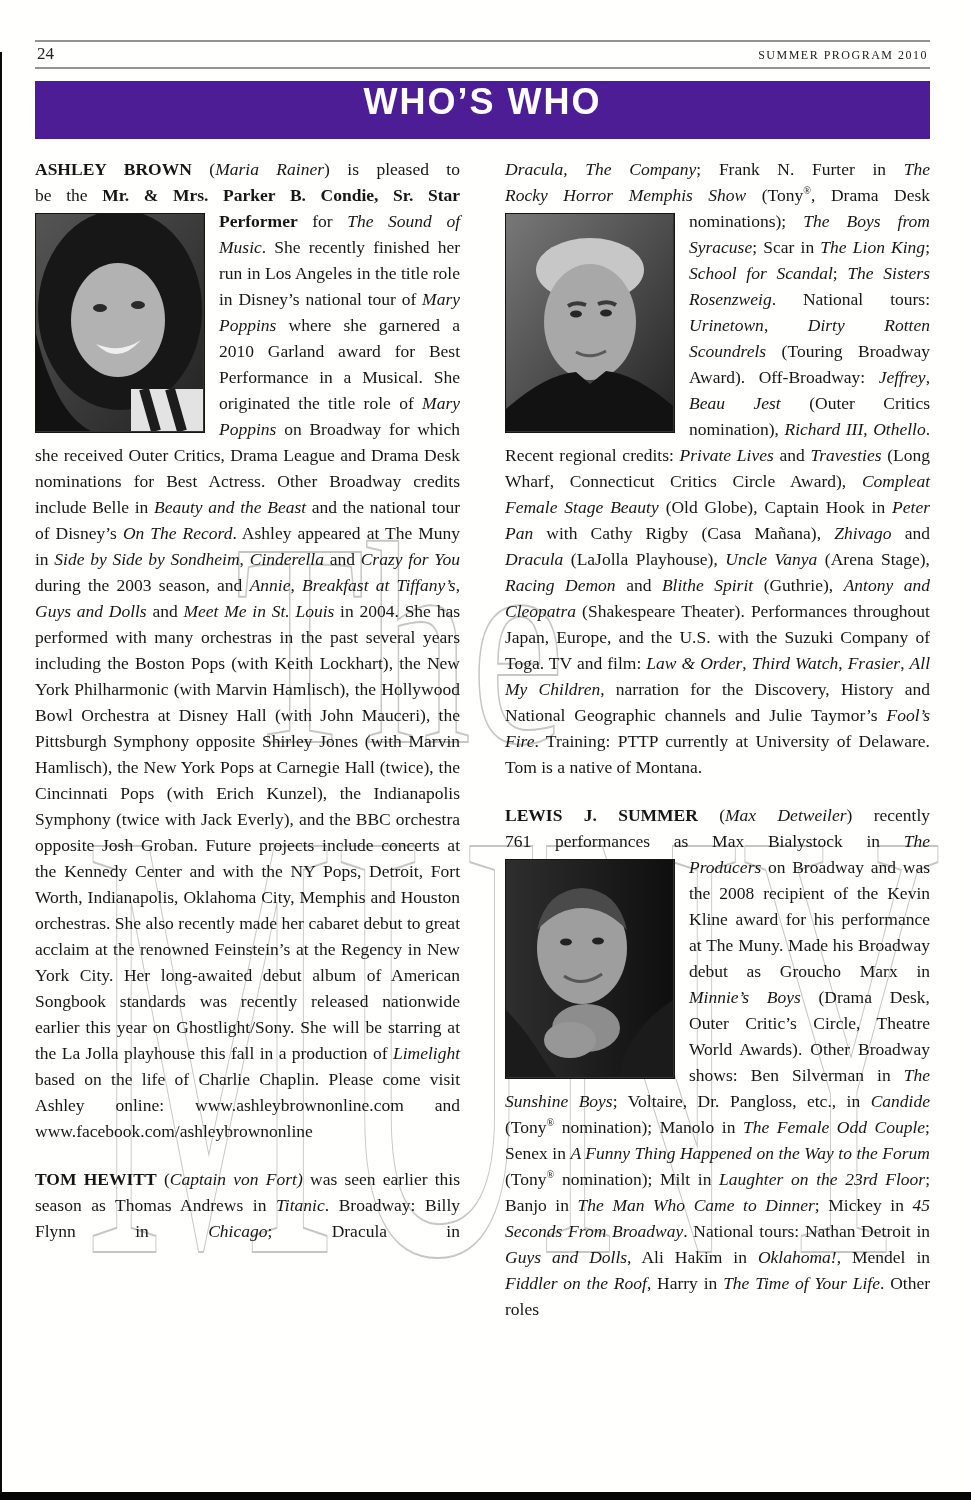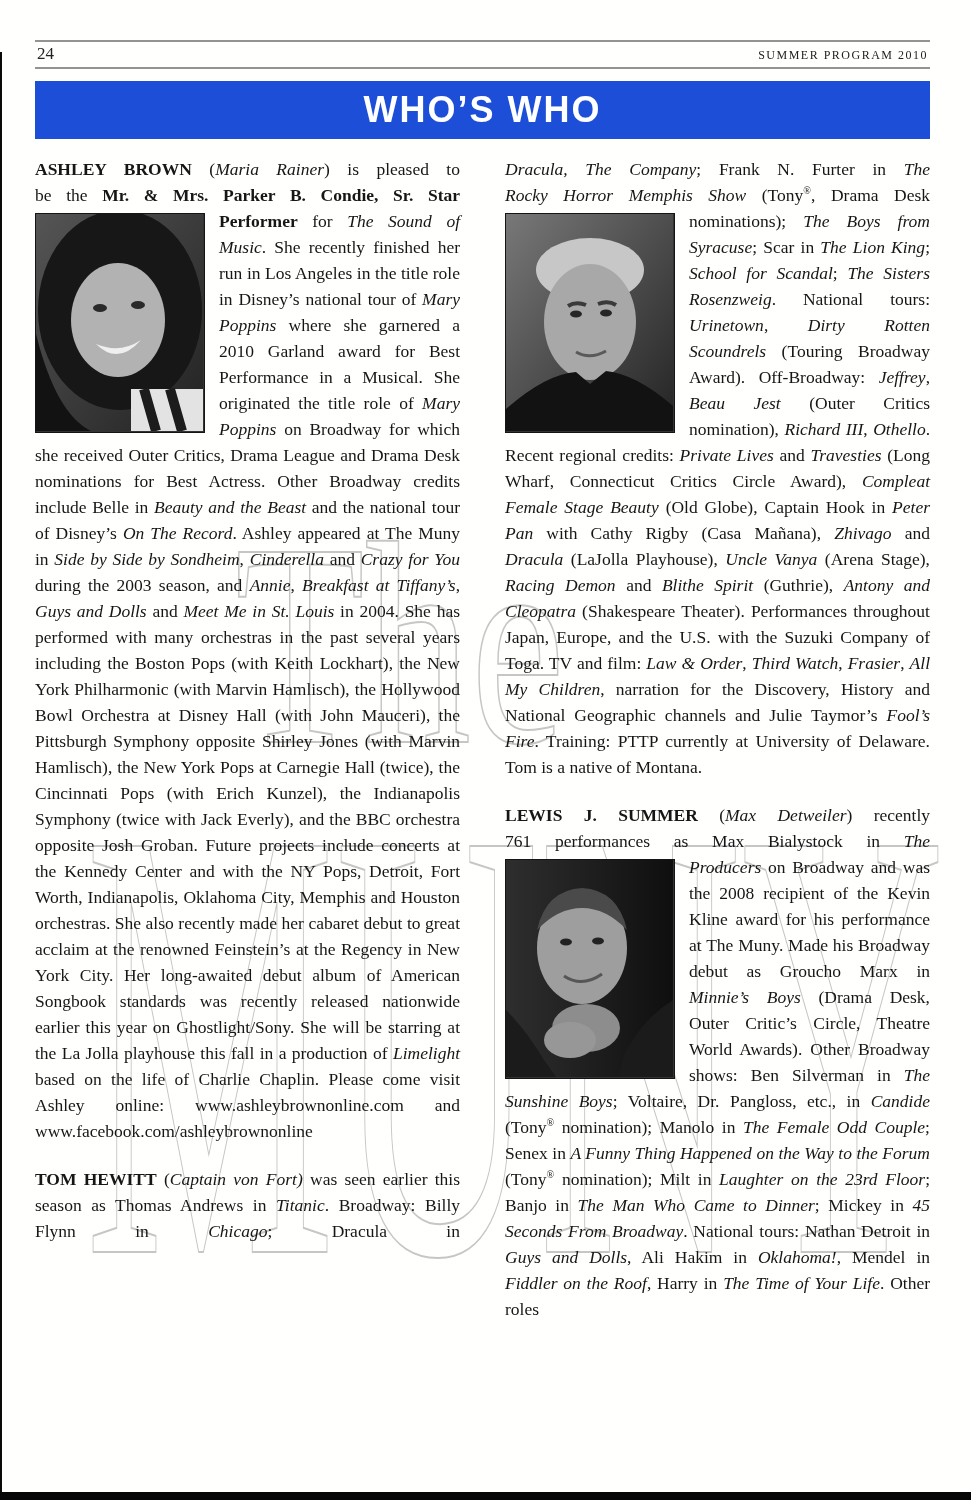--- a/index.html
+++ b/index.html
@@ -13,22 +13,22 @@
   .content{position:relative;z-index:1;}
   .rule{height:2px;background:#939393;margin:0 41px 0 35px;}
   .rule.top{margin-top:40px;}
   .header-row{
     display:flex;justify-content:space-between;align-items:baseline;
     margin:0 41px 0 35px;padding:2px 2px 3px 2px;
   }
   .page-num{font-size:17px;color:#222;}
   .header-title{font-size:12px;letter-spacing:1.5px;color:#222;}
   .banner{
-    margin:12px 41px 0 35px;height:58px;background:#1d4ed8;
-    display:flex;align-items:center;justify-content:center;
+    margin:12px 41px 0 35px;height:58px;background:#4c1d95;
+    display:flex;align-items:flex-start;justify-content:center;
   }
   .banner span{
     font-family:"Liberation Sans","DejaVu Sans",sans-serif;
     font-weight:bold;font-size:36px;letter-spacing:2px;color:#ffffff;
   }
   .columns{
     display:flex;gap:45px;margin:17px 41px 0 35px;
   }
   .col{flex:1 1 0;font-size:17.5px;line-height:26px;}
   .intro2{margin:0;text-align:justify;text-align-last:justify;}

